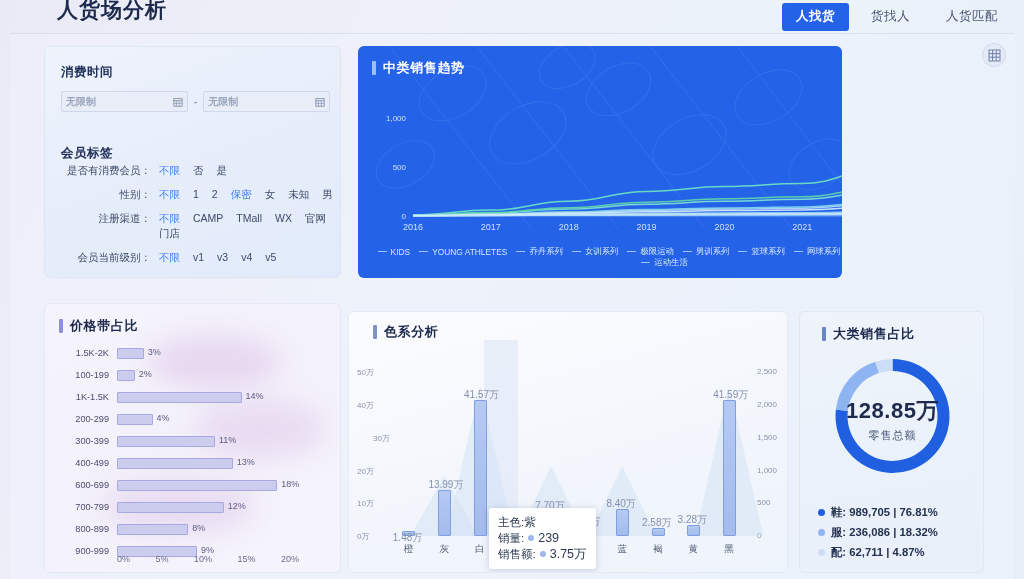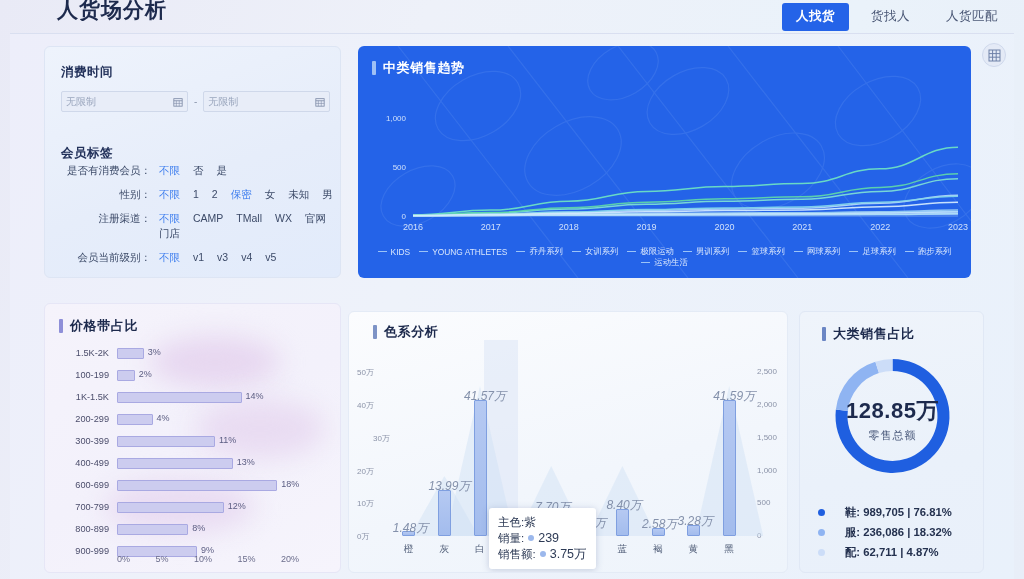--- a/index.html
+++ b/index.html
@@ -50,42 +50,42 @@
 
   
   #filter-panel {
     left: 44px; top: 46px; width: 297px; height: 232px;
     background: linear-gradient(160deg, #eef3fc 0%, #e6edfa 55%, #e2ebfb 100%);
     border: 1px solid #dde5f4;
   }
   .f-section-title {
     position: absolute; font-size: 12.5px; font-weight: bold; color: #22315a; letter-spacing: .5px;
   }
-  .date-row { position: absolute; left: 16px; top: 44px; display: flex; align-items: center; gap: 6px; }
+  .date-row { position: absolute; left: 16px; top: 44px; display: flex; align-items: center; gap: 6px; font-weight: bold; }
   .date-input {
     width: 127px; height: 21px; background: #e8edf8; border: 1px solid #cfd8ea;
     border-radius: 2px; display: flex; align-items: center; padding: 0 4px;
     font-size: 10px; color: #9aa6bd; justify-content: space-between; cursor: text;
   }
   .date-dash { font-size: 10px; color: #8d98ae; }
   .cal-ico { width: 10px; height: 10px; display: block; }
 
   .f-rows { position: absolute; left: 0; top: 116px; width: 100%; }
   .f-row { display: flex; margin-bottom: 9px; padding-left: 10px; }
   .f-label {
     width: 96px; text-align: right; font-size: 10.5px; color: #3c4a68;
     flex: 0 0 96px; padding-top: 1px;
   }
   .f-opts { display: flex; flex-wrap: wrap; gap: 0px 13px; padding-left: 8px; width: 182px; }
   .f-opt { font-size: 10.5px; color: #3c4a68; cursor: pointer; line-height: 15px; }
   .f-opt.sel { color: #3d7dee; }
 
   
   #trend-card {
-    left: 358px; top: 46px; width: 613px; height: 232px;
+    left: 358px; top: 46px; width: 484px; height: 232px;
     background: #2463e8; overflow: hidden;
   }
   #trend-card .deco { position: absolute; inset: 0; opacity: .30; }
   #trend-card .card-title { position: absolute; left: 14px; top: 13px; }
   .trend-plot { position: absolute; left: 0; top: 32px; width: 613px; height: 170px; }
   .trend-legend {
     position: absolute; left: 0; bottom: 10px; width: 613px;
     display: flex; justify-content: center; align-items: center;
     flex-wrap: wrap; gap: 0 9px; padding: 0 14px;
   }
@@ -121,21 +121,21 @@
   #color-card .card-title { position: absolute; left: 12px; top: 11px; padding-left: 12px; }
   #color-card .card-title .mark { background: #7d93c6; }
   .cc-plot { position: absolute; left: 0; top: 28px; width: 440px; height: 234px; }
   .yl-lab { position: absolute; font-size: 8px; color: #8b93a8; }
   .yr-lab { position: absolute; font-size: 8px; color: #8b93a8; }
   .cc-hover { position: absolute; background: #dde6f5; opacity: .55; }
   .cc-bar {
     position: absolute; background: linear-gradient(180deg,#b5c9f2 0%, #a3bced 100%);
     border: 1px solid #7f9fe0; border-radius: 1px;
   }
-  .cc-blab { position: absolute; font-size: 12px; color: #8491ab; white-space: nowrap; font-style: italic; }
+  .cc-blab { position: absolute; font-size: 10px; color: #8491ab; white-space: nowrap; }
   .cc-xlab { position: absolute; font-size: 9.6px; color: #53607a; }
   .tooltip {
     position: absolute; background: #ffffff; border-radius: 3px;
     box-shadow: 0 1px 7px rgba(60,80,130,.25);
     padding: 6px 9px 7px 9px; font-size: 11.5px; color: #2d3a55; line-height: 16px;
     white-space: nowrap;
   }
   .tooltip .tt-row { display: flex; align-items: center; gap: 4px; }
   .tt-dot { width: 6px; height: 6px; border-radius: 50%; background: #9cb8ec; display: inline-block; }
   .tt-big { font-size: 12.5px; }
@@ -146,21 +146,21 @@
     background: linear-gradient(170deg,#eff4fb 0%, #eaf1fa 60%, #e9f0fa 100%);
     border: 1px solid #e0e8f5;
   }
   #donut-card .card-title { position: absolute; left: 22px; top: 13px; }
   #donut-card .card-title .mark { background: #6b86c4; }
   .donut-wrap { position: absolute; left: 0; top: 38px; width: 185px; height: 132px; }
   .donut-center { position: absolute; left: 0; top: 46px; width: 185px; text-align: center; }
   .donut-total { font-size: 22px; font-weight: bold; color: #1d2a4d; letter-spacing: .5px; }
   .donut-sub { font-size: 11px; color: #49587a; margin-top: 2px; letter-spacing: 1px; }
   .donut-legend { position: absolute; left: 18px; top: 190px; }
-  .dl-row { display: flex; align-items: center; gap: 20px; height: 20px; font-size: 11.3px; font-weight: bold; color: #24314f; }
+  .dl-row { display: flex; align-items: center; gap: 6px; height: 20px; font-size: 11.3px; font-weight: bold; color: #24314f; }
   .dl-dot { width: 7px; height: 7px; border-radius: 50%; flex: 0 0 7px; }
 </style>
 </head>
 <body>
 
 <div class="page">
 
   <div class="header">
     <div class="page-title">人货场分析</div>
     <div class="tabs">
@@ -466,21 +466,21 @@
         <div class="yr-lab" style="left: 408px; top: 191px;">0</div>
         <div class="cc-hover" style="left: 135.272px; top: 0px; width: 34px; height: 196px;"></div>
         <svg width="440" height="234" style="position: absolute; left: 0px; top: 0px;">
           <path d="M 61.39999999999999 196 L 95.39999999999999 136 L 129.39999999999998 196 Z" fill="#cfe0f4" opacity=".45"></path>
           <path d="M 97 196 L 131 46 L 165 196 Z" fill="#cfe0f4" opacity=".45"></path>
           <path d="M 168.20000000000002 196 L 202.20000000000002 126 L 236.20000000000002 196 Z" fill="#cfe0f4" opacity=".45"></path>
           <path d="M 239.40000000000003 196 L 273.40000000000003 126 L 307.40000000000003 196 Z" fill="#cfe0f4" opacity=".45"></path>
           <path d="M 346.20000000000005 196 L 380.20000000000005 46 L 414.20000000000005 196 Z" fill="#cfe0f4" opacity=".45"></path>
         </svg>
         <div class="cc-bar" style="left: 53.3px; top: 191.156px; width: 13px; height: 4.84364px;"></div>
-        <div class="cc-blab" style="left: 43.8px; top: 180px; text-align: center;">1.48万</div>
+        <div class="cc-blab" style="left: 43.8px; top: 191px; text-align: center;">1.48万</div>
         <div class="cc-xlab" style="left: 54.8px; top: 203px;">橙</div>
         <div class="cc-bar" style="left: 88.9px; top: 150.215px; width: 13px; height: 45.7855px;"></div>
         <div class="cc-blab" style="left: 79.4px; top: 138.215px;">13.99万</div>
         <div class="cc-xlab" style="left: 90.4px; top: 203px;">灰</div>
         <div class="cc-bar" style="left: 124.5px; top: 59.9527px; width: 13px; height: 136.047px;"></div>
         <div class="cc-blab" style="left: 115px; top: 47.9527px;">41.57万</div>
         <div class="cc-xlab" style="left: 126px; top: 203px;">白</div>
         <div class="cc-bar" style="left: 160.1px; top: 191.222px; width: 13px; height: 4.77818px;"></div>
         <div class="cc-blab" style="left: 150.6px; top: 179.222px;">1.46万</div>
         <div class="cc-xlab" style="left: 161.6px; top: 203px;">粉</div>

